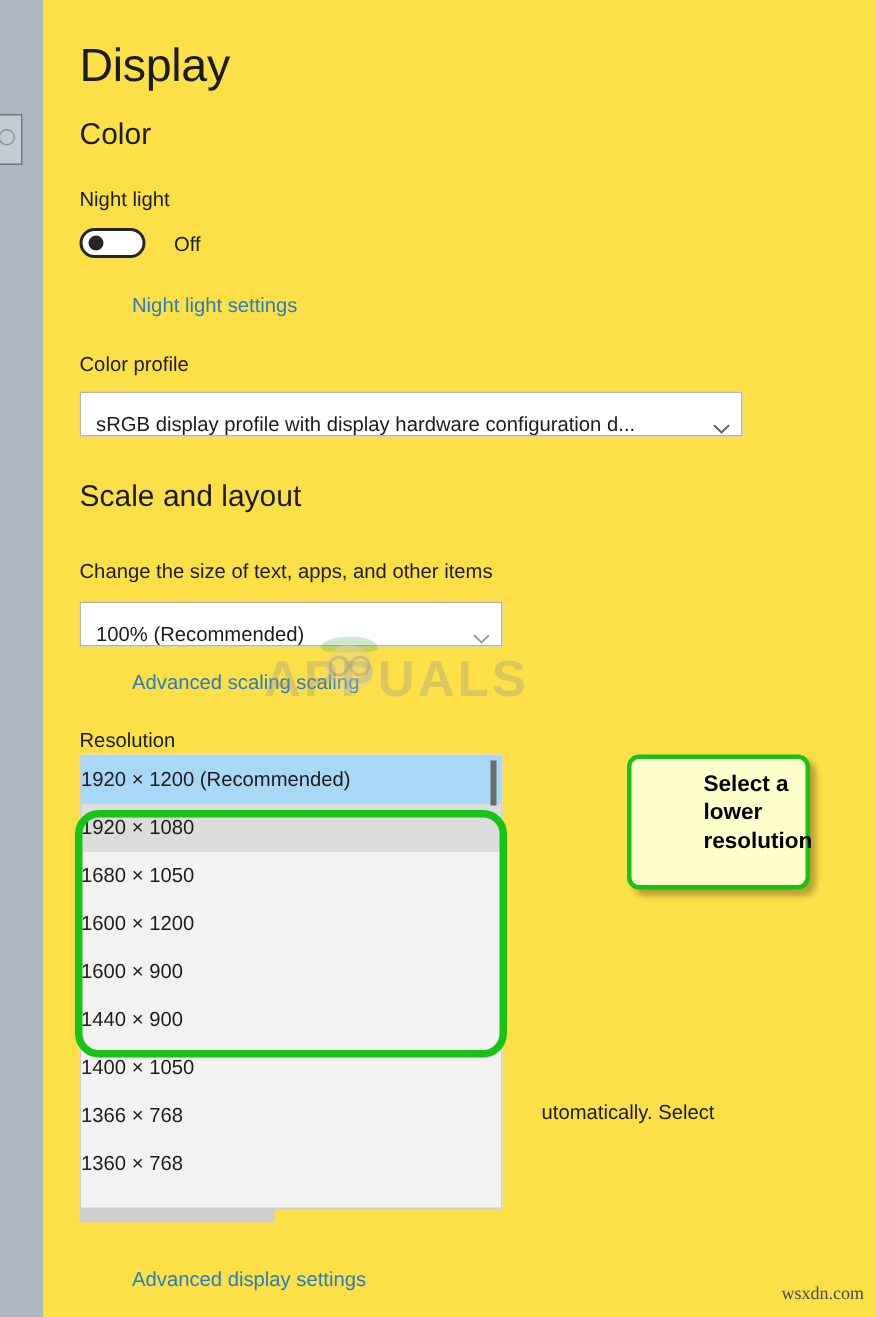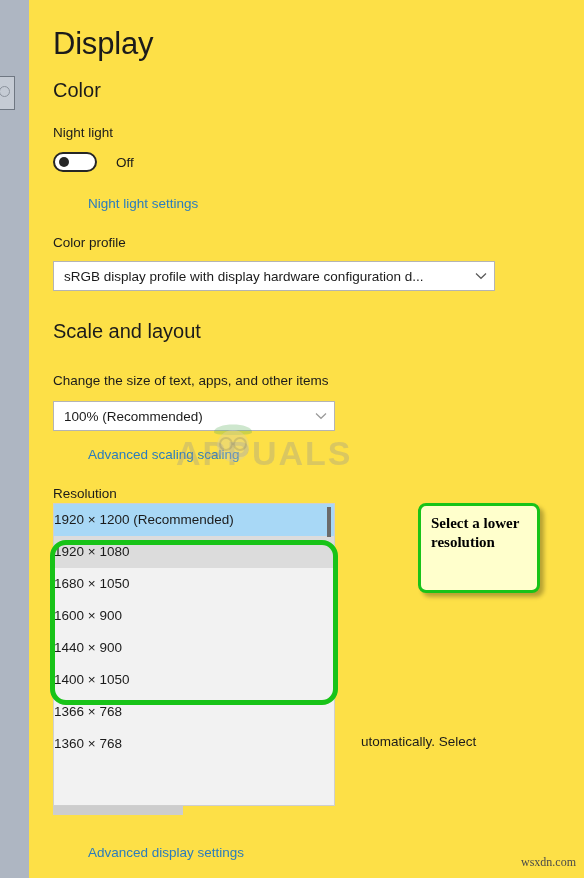--- a/index.html
+++ b/index.html
@@ -136,21 +136,21 @@
   .link-advscale   { top: 447px; }
   .link-advdisplay { top: 845px; }
 
   
   .combo {
     position: absolute;
     border: 1px solid #b4b4b4;
     background: #ffffff;
     box-sizing: border-box;
     display: flex;
-    align-items: center;
+    align-items: flex-end;
     cursor: pointer;
   }
   .combo-colorprofile {
     left: 24px;
     top: 261px;
     width: 442px;
     height: 30px;
   }
   .combo-scale {
     left: 24px;
@@ -250,21 +250,22 @@
     border-radius: 8px;
     box-sizing: border-box;
     box-shadow: 4px 4px 4px rgba(0,0,0,0.28);
     padding: 8px 0 0 10px;
   }
   .callout-text {
     font-size: 15px;
     font-weight: bold;
     color: #000000;
     line-height: 1.25;
-    font-family: Liberation Serif, serif;
+    font-family: Liberation Sans, sans-serif;
+    margin-left: 38px;
   }
 
   
   .occluded-text {
     position: absolute;
     left: 332px;
     top: 734px;
     font-size: 13.5px;
     color: #1b1b1b;
     white-space: nowrap;
@@ -358,20 +359,21 @@
 
     <div class="field-label label-resolution">Resolution</div>
 
     <div class="occluded-text">utomatically. Select</div>
 
     <div class="res-dropdown">
       <div id="res-list">
           <div class="res-item selected">1920 × 1200 (Recommended)</div>
           <div class="res-item hover">1920 × 1080</div>
           <div class="res-item">1680 × 1050</div>
+          <div class="res-item">1600 × 1200</div>
           <div class="res-item">1600 × 900</div>
           <div class="res-item">1440 × 900</div>
           <div class="res-item">1400 × 1050</div>
           <div class="res-item">1366 × 768</div>
           <div class="res-item">1360 × 768</div>
         </div>
       <div class="res-vscroll-track">
         <div class="res-vscroll-thumb"></div>
       </div>
     </div>

